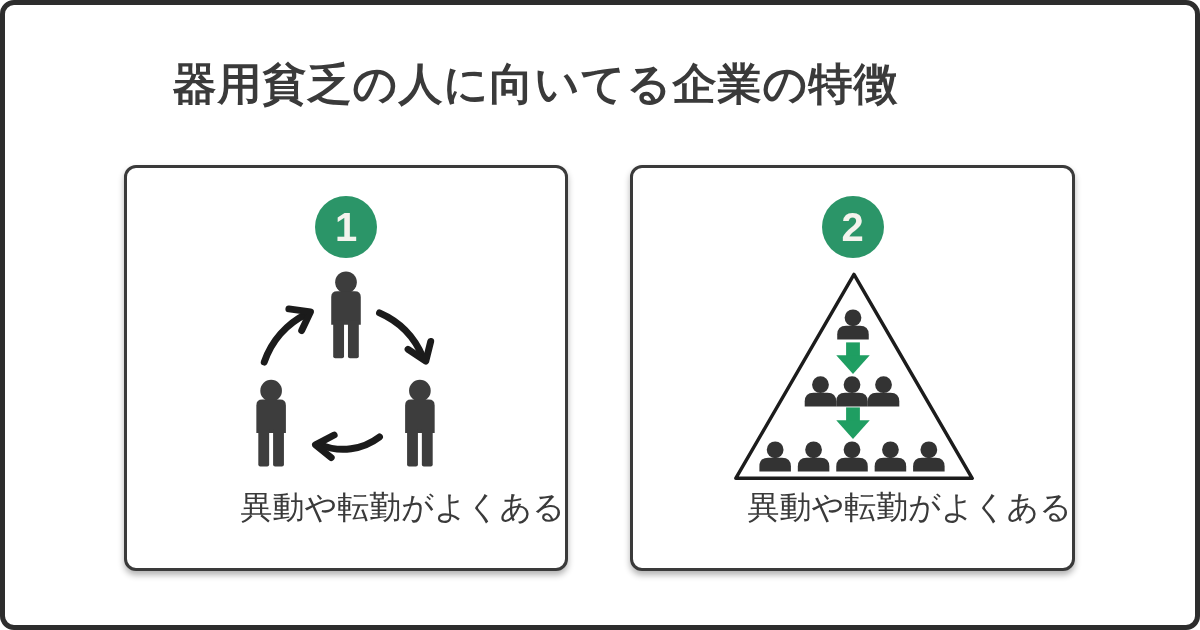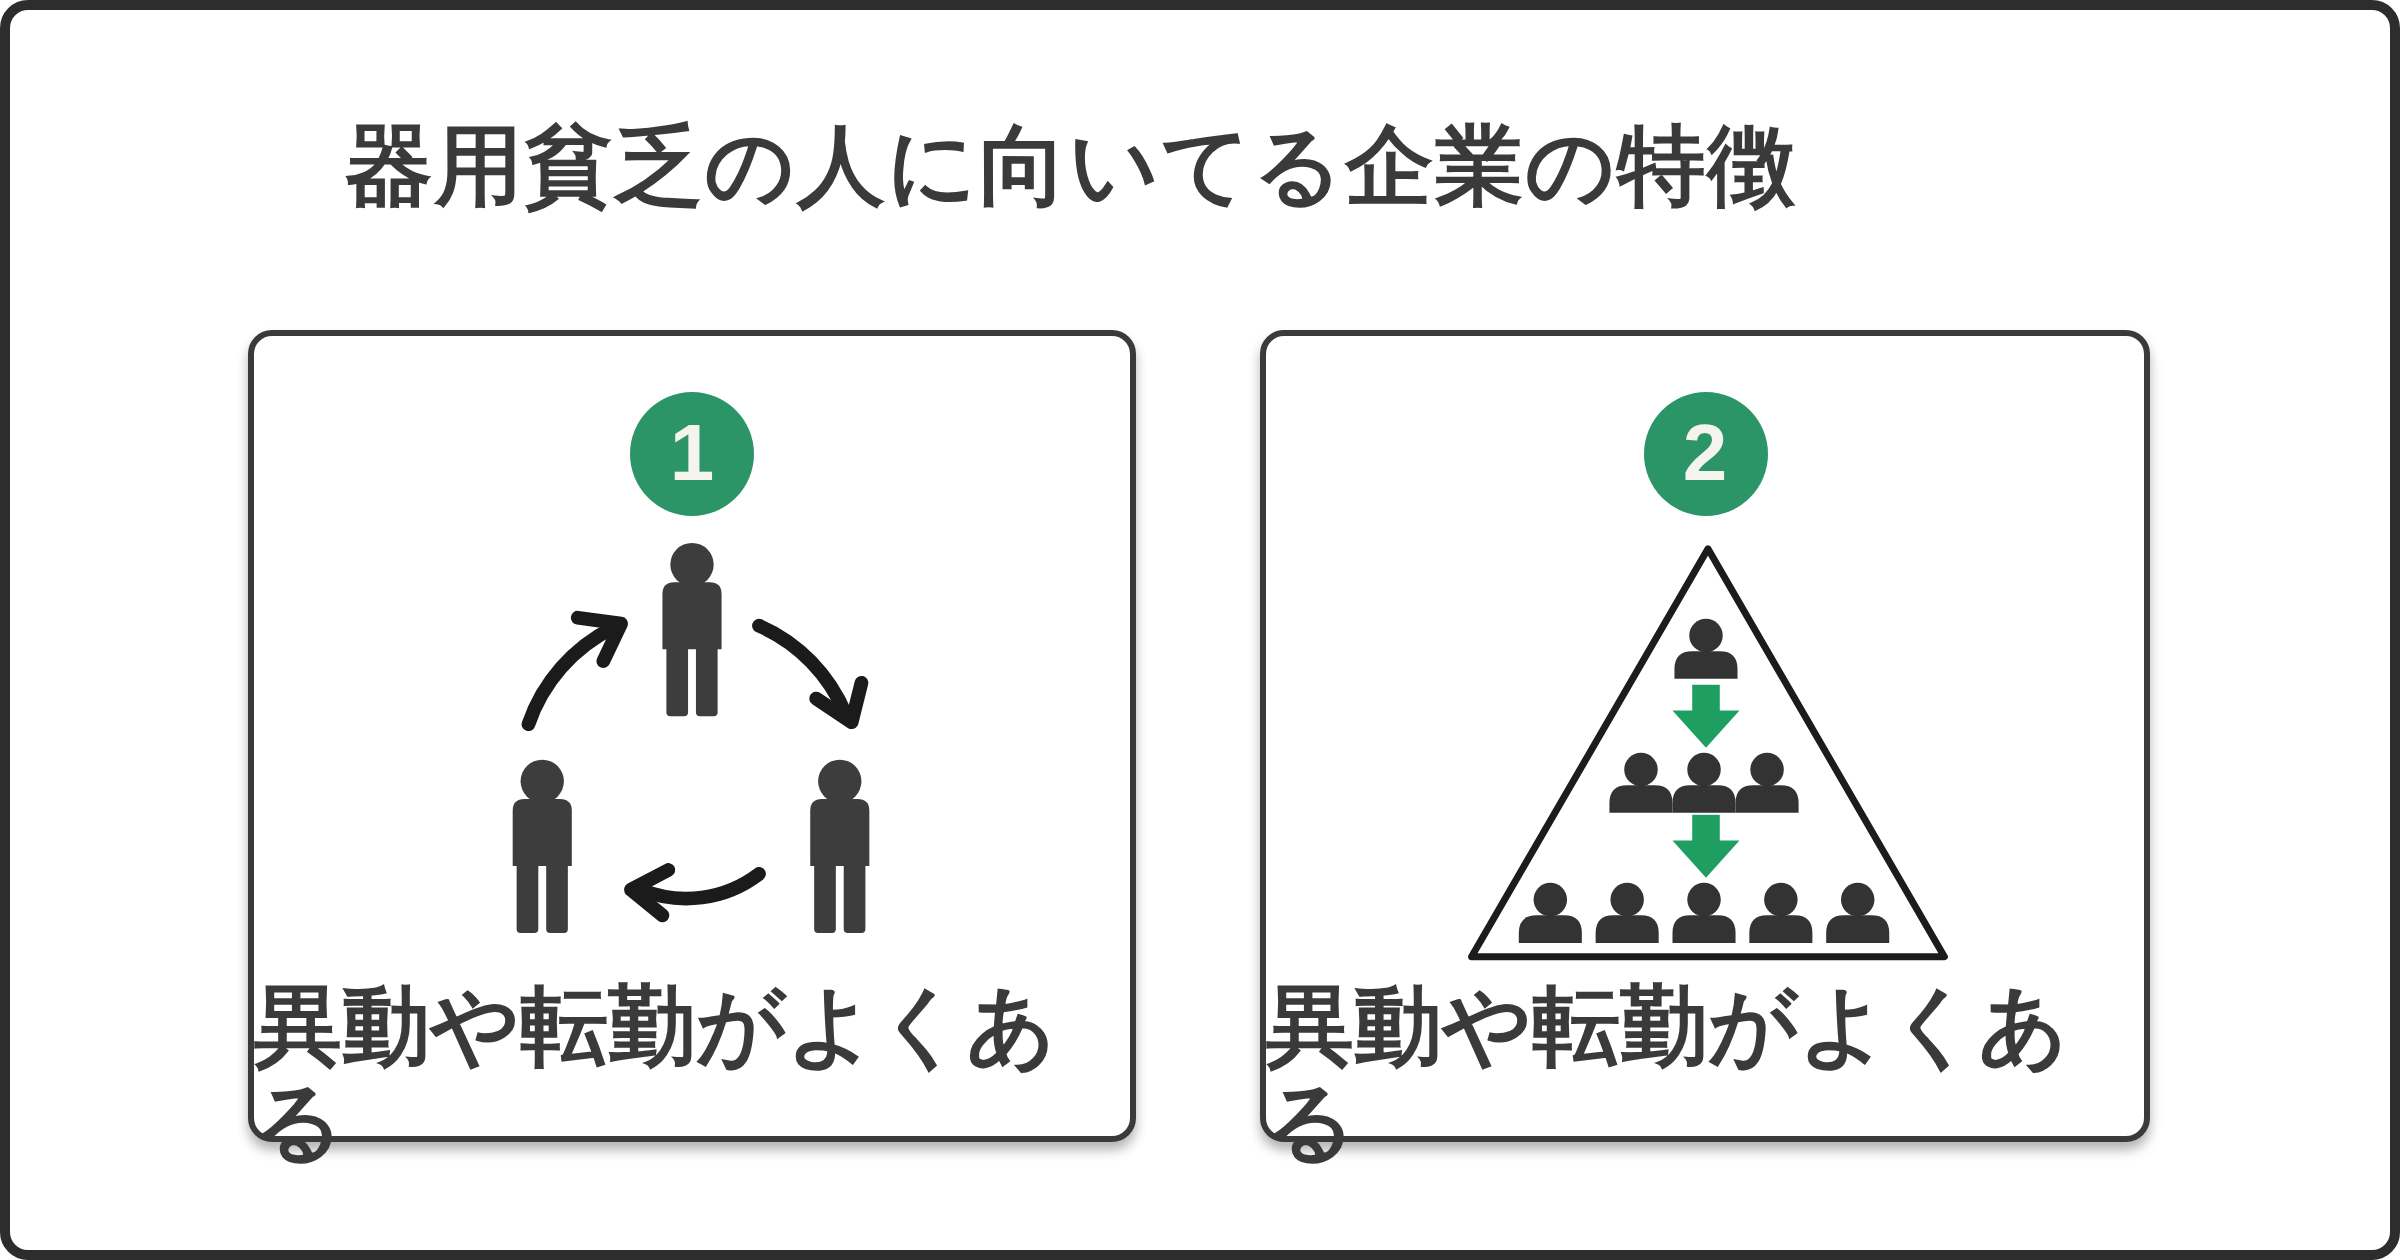--- a/index.html
+++ b/index.html
@@ -23,22 +23,22 @@
   .card.left{left:124px;}
   .card.right{left:630px;width:445px;}
   .badge{
     position:absolute;top:28px;left:50%;transform:translateX(-50%);
     width:62px;height:62px;border-radius:50%;background:#2b9568;
     color:#f4f3ed;font-size:40px;font-weight:bold;
     display:flex;align-items:center;justify-content:center;line-height:1;
   }
   .icon-svg{position:absolute;top:0;left:0;width:100%;height:100%;}
   .caption{
-    position:absolute;top:322px;left:0;right:0;text-align:left;
-    font-size:44px;font-weight:bold;color:#3a3a3a;line-height:1.1;letter-spacing:0;
+    position:absolute;top:322px;left:0;right:0;text-align:right;
+    font-size:32px;font-weight:normal;color:#3a3a3a;line-height:1.1;letter-spacing:0;
   }
   .person{fill:#3d3d3d;}
   .bust{fill:#333333;}
   .arc{stroke:#1b1b1b;stroke-width:7;fill:none;stroke-linecap:round;}
   .chev{stroke:#1b1b1b;stroke-width:7;fill:none;stroke-linecap:round;stroke-linejoin:round;}
   .tri{fill:none;stroke:#1c1c1c;stroke-width:3.5;stroke-linejoin:round;}
   .garrow{fill:#1f9e62;}
 </style>
 </head>
 <body>

